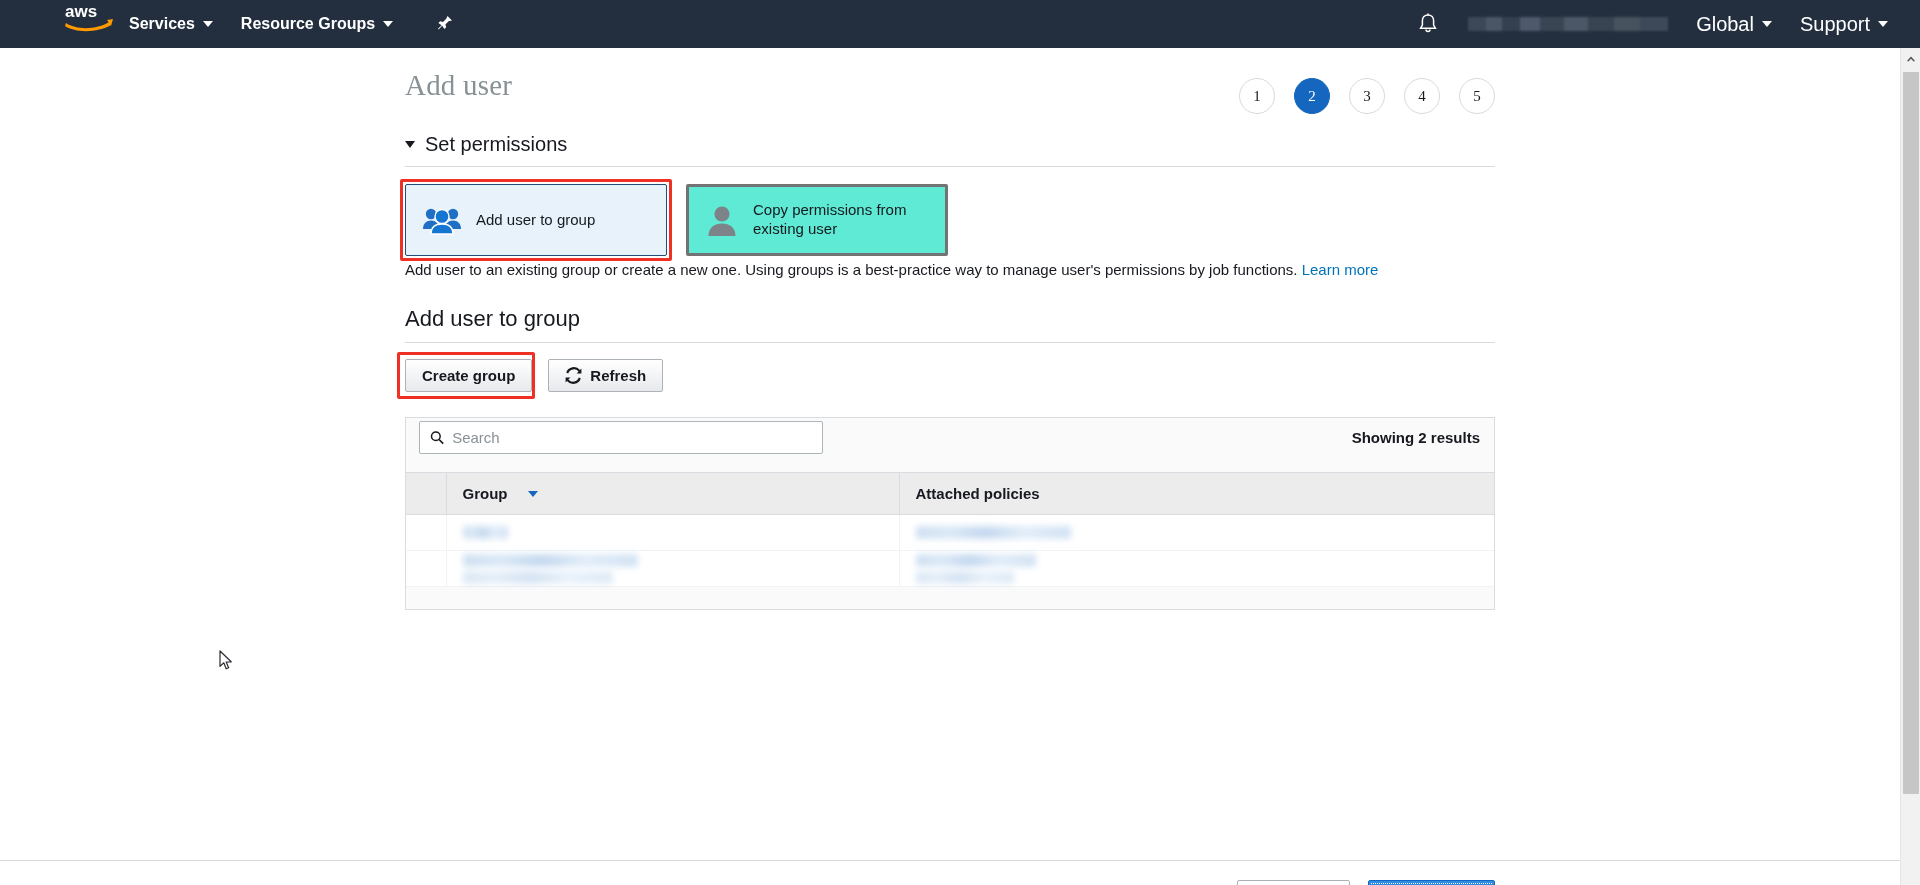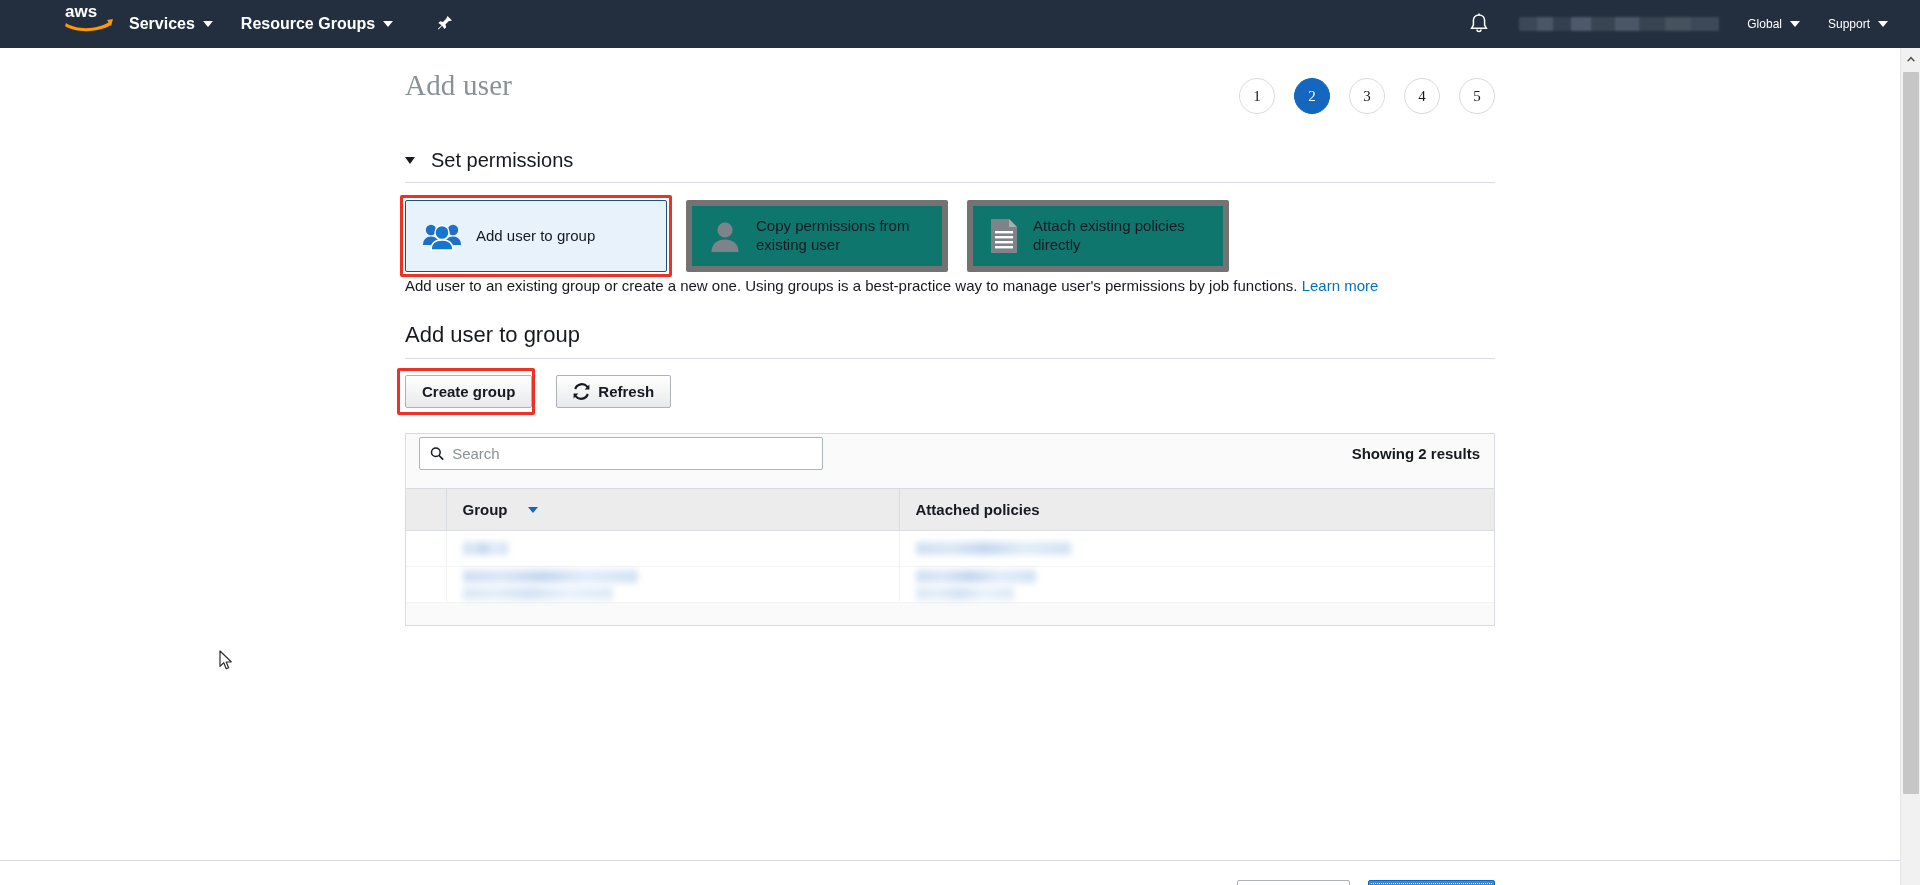--- a/index.html
+++ b/index.html
@@ -41,21 +41,21 @@
     width: 200px; height: 14px; margin: 0 14px;
     background: linear-gradient(90deg,
       #3c4757 0 18px, #4a5566 18px 34px, #343f4f 34px 52px,
       #4e5a6b 52px 72px, #3a4554 72px 96px, #4b5667 96px 120px,
       #394453 120px 146px, #47525f 146px 172px, #3d4858 172px 200px);
     filter: blur(1px);
     border-radius: 1px;
   }
   .nav-right-item {
     display: flex; align-items: center; gap: 8px;
-    font-size: 12px; color: #ffffff; height: 48px;
+    font-size: 20px; color: #ffffff; height: 48px;
     padding: 4px 14px; cursor: pointer; white-space: nowrap;
   }
   .nav-right-item:last-child { margin-right: 18px; }
 
   
   .page {
     position: absolute; top: 48px; left: 0;
     width: 1900px; height: 837px;
     background: #ffffff;
   }
@@ -78,37 +78,37 @@
   .steps { display: flex; gap: 19px; margin-top: 10px; }
   .step {
     width: 36px; height: 36px; border-radius: 50%;
     border: 1px solid #d5dbdb; background: #ffffff;
     display: flex; align-items: center; justify-content: center;
     font-size: 15px; color: #16191f; cursor: pointer;
   }
   .step.active { background: #1566bf; border-color: #1566bf; color: #ffffff; }
 
   .section-head {
-    display: flex; align-items: center; gap: 16px;
-    margin-top: 35px;
+    display: flex; align-items: center; gap: 10px;
+    margin-top: 19px;
   }
   .tri-down {
     width: 0; height: 0;
     border-left: 5px solid transparent;
     border-right: 5px solid transparent;
     border-top: 7px solid #16191f;
   }
   .section-title { font-size: 20px; color: #16191f; font-weight: normal; }
   .hr { height: 1px; background: #d8dce0; margin-top: 10px; width: 1090px; }
 
   
   .cards { display: flex; gap: 19px; margin-top: 17px; }
   .card {
     width: 262px; height: 72px;
-    border: 6px solid #737373; background: #0f766e;
+    border: 3px solid #737373; background: #5eead4;
     border-radius: 2px;
     display: flex; align-items: center; gap: 14px;
     padding: 0 16px; cursor: pointer; position: relative;
   }
   .card.selected { background: #e7f2fb; border: 1px solid #1f4e79; }
   .card-label { font-size: 15px; color: #16191f; line-height: 1.25; }
 
   .icon-users { width: 40px; height: 30px; flex: none; }
   .icon-person { width: 34px; height: 34px; flex: none; }
   .icon-doc { width: 30px; height: 36px; flex: none; }
@@ -124,21 +124,21 @@
   .desc {
     margin-top: 3px;
     font-size: 15px; color: #16191f; line-height: 1.4;
   }
   .desc a { color: #0073bb; text-decoration: none; }
 
   .sub-title { font-size: 22px; color: #16191f; font-weight: normal; margin-top: 26px; }
   .hr2 { height: 1px; background: #d8dce0; margin-top: 10px; width: 1090px; }
 
   
-  .toolbar { display: flex; gap: 24px; margin-top: 16px; position: relative; }
+  .toolbar { display: flex; gap: 16px; margin-top: 16px; position: relative; }
   .btn {
     height: 33px; padding: 0 16px;
     border: 1px solid #adb1b8; border-radius: 2px;
     background: linear-gradient(180deg, #ffffff 0%, #e7e9ec 100%);
     font-size: 15px; font-weight: bold; color: #16191f;
     display: flex; align-items: center; gap: 8px;
     cursor: pointer; white-space: nowrap;
     font-family: "Liberation Sans", sans-serif;
   }
 
@@ -363,31 +363,20 @@
       </div>
 
       <div class="card">
         <svg class="icon-person" viewBox="0 0 34 34" aria-hidden="true">
           <circle cx="17" cy="11" r="7.6" fill="#7d8489"></circle>
           <path d="M3.5 33 C3.5 24.4 9.6 20.4 17 20.4 C24.4 20.4 30.5 24.4 30.5 33 Z" fill="#7d8489"></path>
         </svg>
         <span class="card-label">Copy permissions from existing user</span>
       </div>
 
-      <div class="card">
-        <svg class="icon-doc" viewBox="0 0 30 36" aria-hidden="true">
-          <path d="M2 1 L20 1 L28 9 L28 35 L2 35 Z" fill="#7d8489"></path>
-          <path d="M20 1 L20 9 L28 9 Z" fill="#a8aeb2"></path>
-          <rect x="6" y="13" width="18" height="2.4" fill="#ffffff"></rect>
-          <rect x="6" y="18" width="18" height="2.4" fill="#ffffff"></rect>
-          <rect x="6" y="23" width="18" height="2.4" fill="#ffffff"></rect>
-          <rect x="6" y="28" width="18" height="2.4" fill="#ffffff"></rect>
-        </svg>
-        <span class="card-label">Attach existing policies directly</span>
-      </div>
     </div>
 
     <div class="desc">
       <span>Add user to an existing group or create a new one. Using groups is a best-practice way to manage user's permissions by job functions.</span>
       <a href="#">Learn more</a>
     </div>
 
     <h2 class="sub-title">Add user to group</h2>
     <div class="hr2"></div>
 

